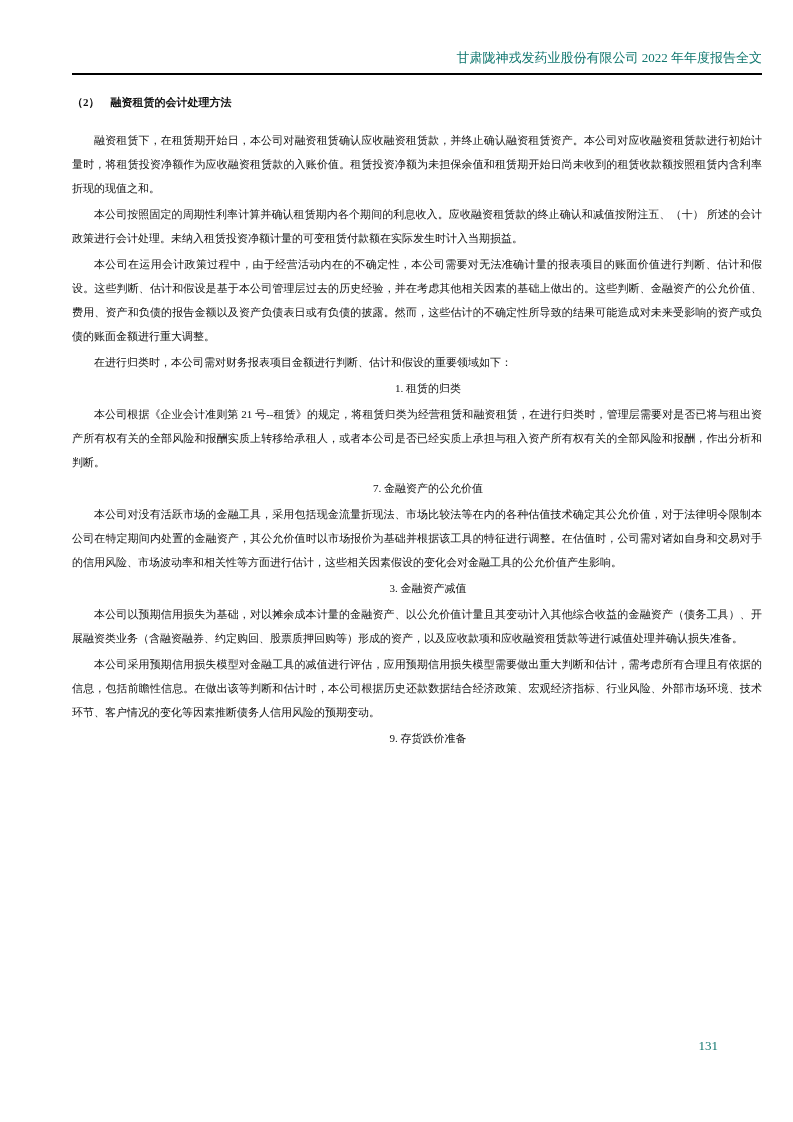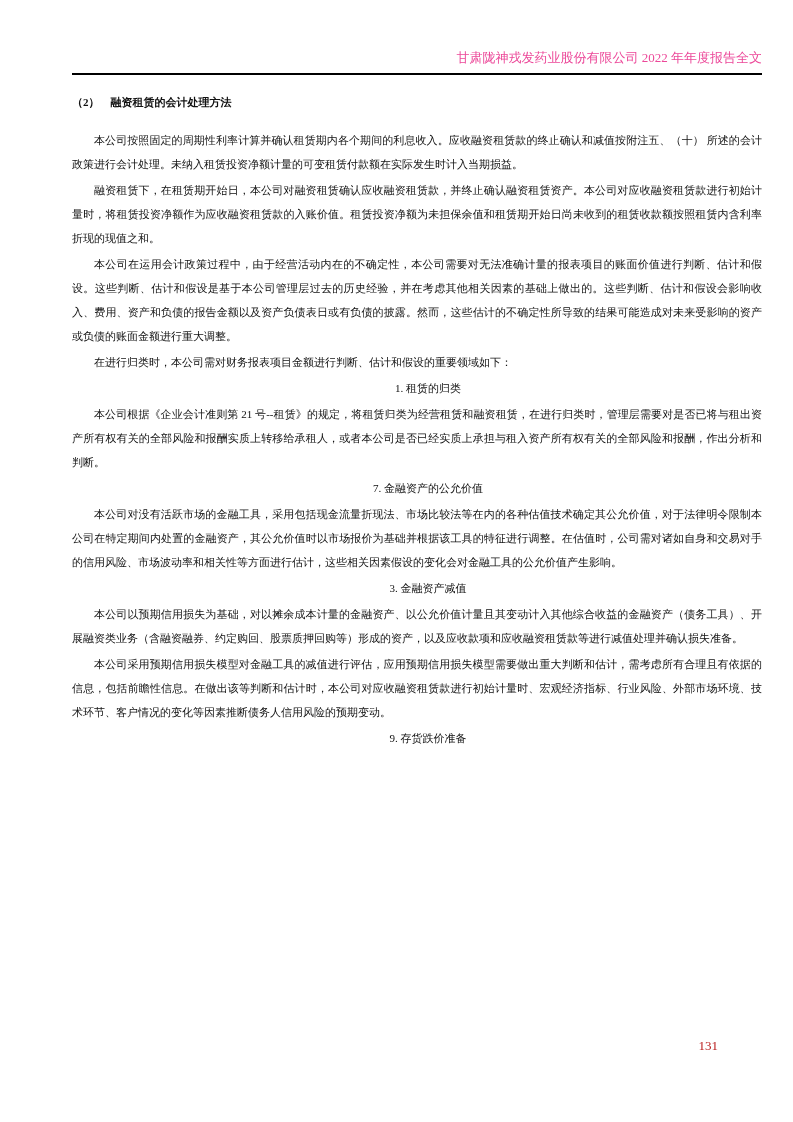--- a/index.html
+++ b/index.html
@@ -19,21 +19,21 @@
     top: 0;
     width: 690px;
   }
   .doc-header {
     margin-top: 50px;
     padding-bottom: 7px;
     border-bottom: 2px solid #000000;
     text-align: right;
     font-size: 13px;
     line-height: 16px;
-    color: #ec4899;
+    color: #0f766e;
   }
   .blocks { }
   .block { font-size: 11px; line-height: 24px; }
   .block.heading {
     font-weight: 700;
     margin: 15px 0 14px 0;
     text-align: left;
     text-indent: 0;
   }
   .block.paragraph, .block.item {
@@ -42,41 +42,41 @@
     text-align: justify;
     text-justify: inter-ideograph;
   }
   .block.item { text-align: center; }
   .page-number {
     position: absolute;
     top: 1038px;
     right: 75px;
     font-size: 13px;
     line-height: 16px;
-    color: #b91c1c;
+    color: #0f766e;
   }
 </style>
 </head>
 <body>
 
 <div class="page">
   <div class="content">
     <div class="doc-header">
       <span>甘肃陇神戎发药业股份有限公司 2022 年年度报告全文</span>
     </div>
     <div class="blocks">
         <div class="block heading">（2）　融资租赁的会计处理方法</div>
+        <div class="block paragraph">融资租赁下，在租赁期开始日，本公司对融资租赁确认应收融资租赁款，并终止确认融资租赁资产。本公司对应收融资租赁款进行初始计量时，将租赁投资净额作为应收融资租赁款的入账价值。租赁投资净额为未担保余值和租赁期开始日尚未收到的租赁收款额按照租赁内含利率折现的现值之和。</div>
         <div class="block paragraph">本公司按照固定的周期性利率计算并确认租赁期内各个期间的利息收入。应收融资租赁款的终止确认和减值按附注五、（十） 所述的会计政策进行会计处理。未纳入租赁投资净额计量的可变租赁付款额在实际发生时计入当期损益。</div>
-        <div class="block paragraph">融资租赁下，在租赁期开始日，本公司对融资租赁确认应收融资租赁款，并终止确认融资租赁资产。本公司对应收融资租赁款进行初始计量时，将租赁投资净额作为应收融资租赁款的入账价值。租赁投资净额为未担保余值和租赁期开始日尚未收到的租赁收款额按照租赁内含利率折现的现值之和。</div>
-        <div class="block paragraph">本公司在运用会计政策过程中，由于经营活动内在的不确定性，本公司需要对无法准确计量的报表项目的账面价值进行判断、估计和假设。这些判断、估计和假设是基于本公司管理层过去的历史经验，并在考虑其他相关因素的基础上做出的。这些判断、估计和假设会影响收入、费用、资产和负债的报告金额以及资产负债表日或有负债的披露。然而，这些估计的不确定性所导致的结果可能造成对未来受影响的资产或负债的账面金额进行重大调整。</div>
+        <div class="block paragraph">本公司在运用会计政策过程中，由于经营活动内在的不确定性，本公司需要对无法准确计量的报表项目的账面价值进行判断、估计和假设。这些判断、估计和假设是基于本公司管理层过去的历史经验，并在考虑其他相关因素的基础上做出的。这些判断、金融资产的公允价值、费用、资产和负债的报告金额以及资产负债表日或有负债的披露。然而，这些估计的不确定性所导致的结果可能造成对未来受影响的资产或负债的账面金额进行重大调整。</div>
         <div class="block paragraph">在进行归类时，本公司需对财务报表项目金额进行判断、估计和假设的重要领域如下：</div>
         <div class="block item">1. 租赁的归类</div>
         <div class="block paragraph">本公司根据《企业会计准则第 21 号--租赁》的规定，将租赁归类为经营租赁和融资租赁，在进行归类时，管理层需要对是否已将与租出资产所有权有关的全部风险和报酬实质上转移给承租人，或者本公司是否已经实质上承担与租入资产所有权有关的全部风险和报酬，作出分析和判断。</div>
         <div class="block item">7. 金融资产的公允价值</div>
         <div class="block paragraph">本公司对没有活跃市场的金融工具，采用包括现金流量折现法、市场比较法等在内的各种估值技术确定其公允价值，对于法律明令限制本公司在特定期间内处置的金融资产，其公允价值时以市场报价为基础并根据该工具的特征进行调整。在估值时，公司需对诸如自身和交易对手的信用风险、市场波动率和相关性等方面进行估计，这些相关因素假设的变化会对金融工具的公允价值产生影响。</div>
         <div class="block item">3. 金融资产减值</div>
         <div class="block paragraph">本公司以预期信用损失为基础，对以摊余成本计量的金融资产、以公允价值计量且其变动计入其他综合收益的金融资产（债务工具）、开展融资类业务（含融资融券、约定购回、股票质押回购等）形成的资产，以及应收款项和应收融资租赁款等进行减值处理并确认损失准备。</div>
-        <div class="block paragraph">本公司采用预期信用损失模型对金融工具的减值进行评估，应用预期信用损失模型需要做出重大判断和估计，需考虑所有合理且有依据的信息，包括前瞻性信息。在做出该等判断和估计时，本公司对应收融资租赁款进行初始计量时、宏观经济指标、行业风险、外部市场环境、技术环节、客户情况的变化等因素推断债务人信用风险的预期变动。</div>
+        <div class="block paragraph">本公司采用预期信用损失模型对金融工具的减值进行评估，应用预期信用损失模型需要做出重大判断和估计，需考虑所有合理且有依据的信息，包括前瞻性信息。在做出该等判断和估计时，本公司根据历史还款数据结合经济政策、宏观经济指标、行业风险、外部市场环境、技术环节、客户情况的变化等因素推断债务人信用风险的预期变动。</div>
         <div class="block item">9. 存货跌价准备</div>
       </div>
   </div>
   <div class="page-number">131</div>
 </div>
 
 </body></html>

